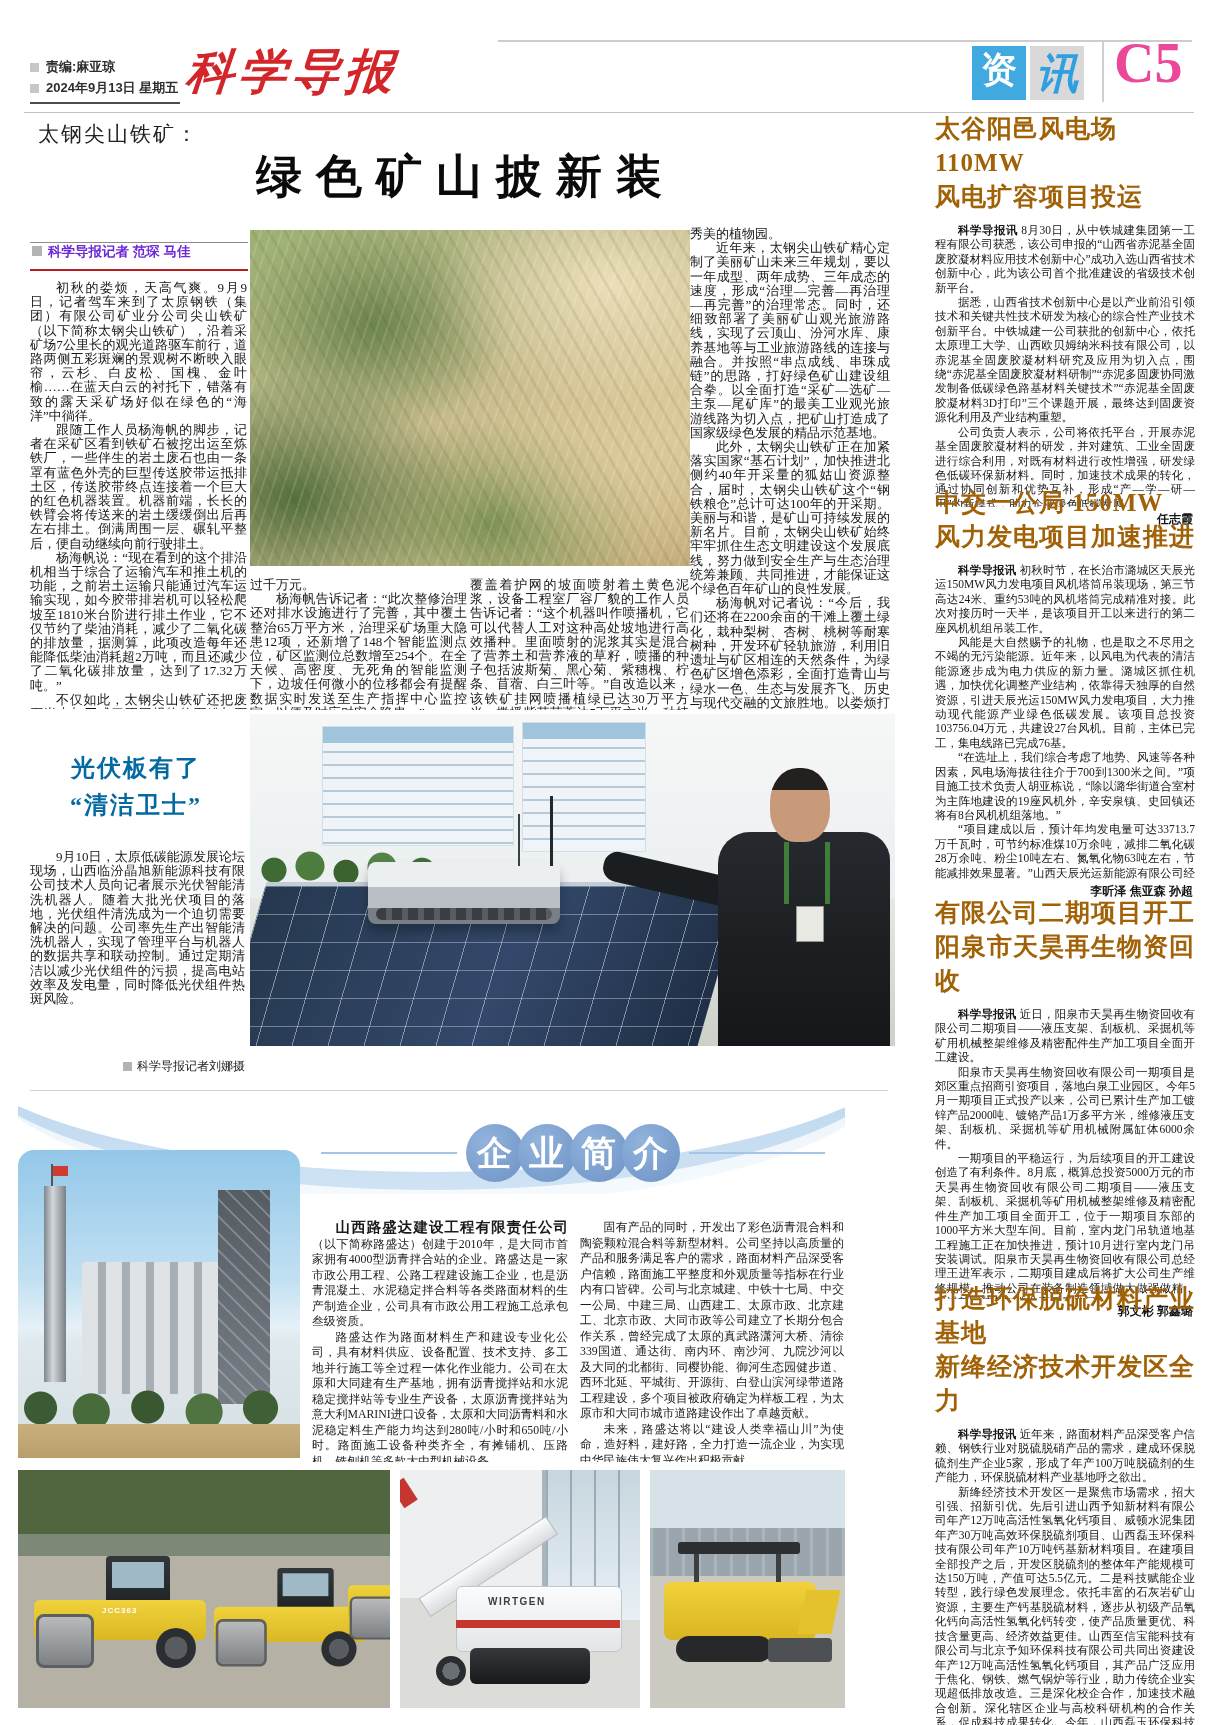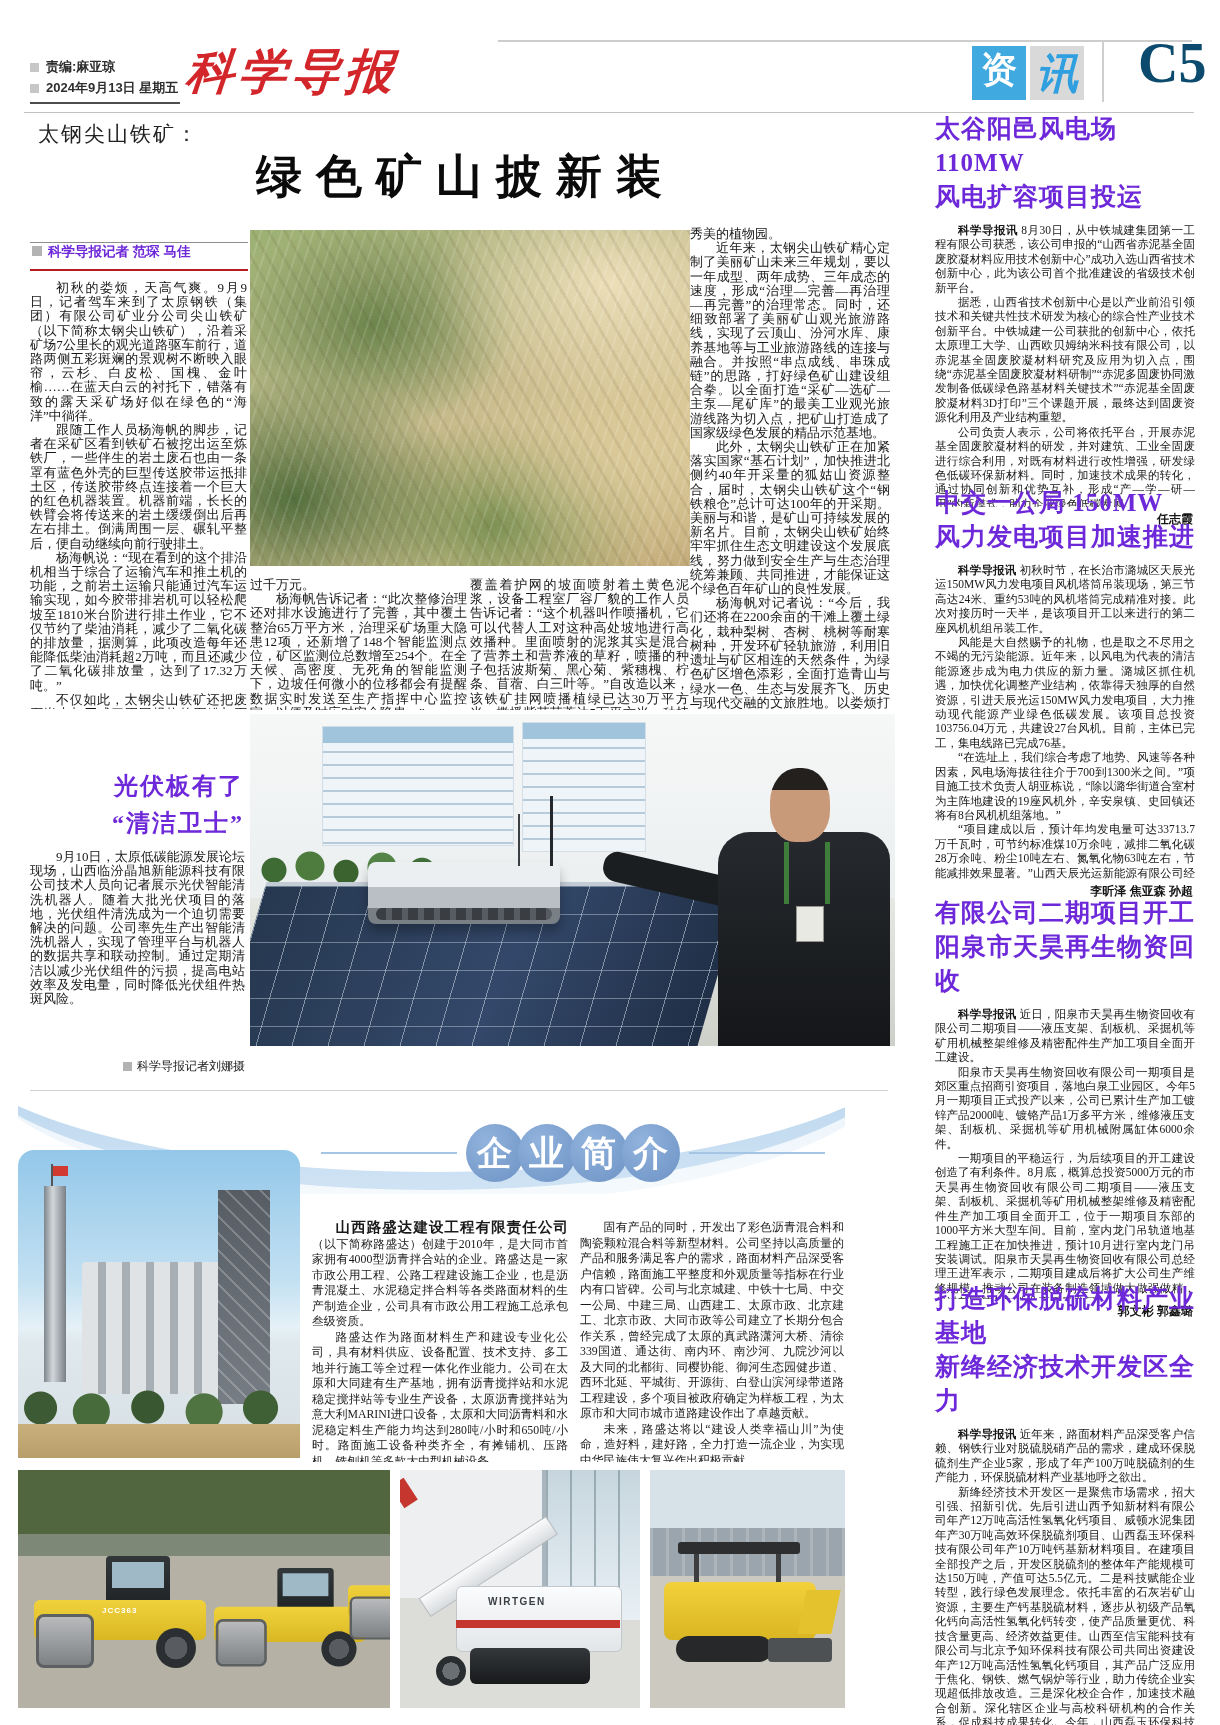--- a/index.html
+++ b/index.html
@@ -9,21 +9,21 @@
 
   
   #hdr-left{left:30px;top:56px;font:700 13px/21px "Liberation Sans","DejaVu Sans",sans-serif;color:#2e2e2e;white-space:nowrap}
   .sq{display:inline-block;width:9px;height:9px;background:#c7c7c7;margin-right:7px;vertical-align:middle}
   #hdr-underline{left:30px;top:102px;width:150px;height:2px;background:#4d4d4d}
   #masthead{left:186px;top:40px;font:700 italic 48px "Liberation Serif","DejaVu Serif",serif;color:#d3262b;letter-spacing:5px;transform:skewX(-5deg)}
   #topline{left:498px;top:40px;width:694px;height:2px;background:#cdcdcd}
   #zi{left:972px;top:46px;width:54px;height:54px;line-height:56px;text-align:center;background:#3fa9e0;color:#fff;font:700 36px "Liberation Sans","DejaVu Sans",sans-serif}
   #xun{left:1030px;top:46px;width:54px;height:54px;line-height:54px;text-align:center;background:#d9d9d9;color:#2f9fe0;font:700 italic 42px "Liberation Serif",serif}
   #hdr-v{left:1102px;top:42px;width:2px;height:60px;background:#cfcfcf}
-  #pageno{left:1138px;top:30px;font:700 56px/1.2 "Liberation Serif","DejaVu Serif",serif;color:#0c4a6e}
+  #pageno{left:1114px;top:30px;font:700 56px/1.2 "Liberation Serif","DejaVu Serif",serif;color:#ec4899}
   #hdr-rule{left:24px;top:112px;width:1170px;height:1px;background:#c2c2c2}
 
   
   #kicker{left:38px;top:120px;font:500 21px "Liberation Sans","DejaVu Sans",sans-serif;color:#222;letter-spacing:2px}
   #headline{left:30px;top:150px;width:858px;text-align:center;font:900 46px/1.15 "Liberation Sans","DejaVu Sans",sans-serif;
             color:#0a0a0a;letter-spacing:14px;text-indent:14px}
   #byline{left:30px;top:242px;width:218px;height:26px;line-height:26px;border-top:1px solid #8d8d8d;border-bottom:2px solid #b91c1c;
           font:700 13.5px "Liberation Sans","DejaVu Sans",sans-serif;color:#6d28d9;white-space:nowrap}
   #byline .sq{width:10px;height:10px;background:#b3b3b3;margin:0 6px 2px 2px}
 
@@ -40,21 +40,21 @@
     radial-gradient(ellipse 260px 170px at 82% 16%, #ecdfb9 0%, rgba(236,223,185,0) 70%),
     radial-gradient(ellipse 300px 210px at 96% 58%, #dcc99a 0%, rgba(220,201,154,0) 70%),
     radial-gradient(ellipse 240px 170px at 10% 80%, #54703e 0%, rgba(84,112,62,0) 72%),
     radial-gradient(ellipse 200px 150px at 28% 28%, #6d854d 0%, rgba(109,133,77,0) 70%),
     radial-gradient(ellipse 230px 150px at 55% 88%, #7d9254 0%, rgba(125,146,84,0) 70%),
     linear-gradient(150deg,#9cb173 0%,#b2b482 30%,#cabc8d 55%,#d7c795 76%,#c1a977 100%)}
   #mine .terr1{position:absolute;inset:0;background:repeating-linear-gradient(108deg,rgba(255,255,255,.15) 0 2px,rgba(0,0,0,0) 2px 10px);opacity:.8}
   #mine .terr2{position:absolute;inset:0;background:repeating-linear-gradient(60deg,rgba(90,70,40,.10) 0 3px,rgba(0,0,0,0) 3px 14px)}
 
   
-  #solar-title{left:28px;top:768px;width:216px;text-align:right;font:700 24px/37px "Liberation Serif","DejaVu Serif",serif;letter-spacing:2px;color:#6d28d9}
+  #solar-title{left:28px;top:750px;width:216px;text-align:center;font:700 24px/37px "Liberation Serif","DejaVu Serif",serif;letter-spacing:2px;color:#0369a1}
   #solar-body{left:30px;top:850px;width:215px;height:204px}
   #solar-credit{left:30px;top:1058px;width:215px;text-align:right;font:400 12px "Liberation Sans","DejaVu Sans",sans-serif;color:#222}
   #solar-credit .sq{width:9px;height:9px;background:#b3b3b3;margin-right:5px}
 
   
   #expo{left:250px;top:714px;width:645px;height:332px;overflow:hidden;background:linear-gradient(#f0f1ef 0%,#e6e8e4 55%,#cdcfc9 100%)}
   #expo .wall{left:0;top:0;width:100%;height:184px;background:linear-gradient(#f6f7f7,#ebeff0)}
   #expo .pnl{background:repeating-linear-gradient(180deg,#eef4f8 0 11px,#b7cad9 11px 13px);border:1px solid #d4dee6}
   #expo .pnl .ph-head{height:16px;background:#9fc4dc}
   #expo .pnl1{left:72px;top:12px;width:190px;height:118px}
@@ -77,21 +77,21 @@
   #expo .ant1{left:300px;top:82px;width:3px;height:70px;background:#24282c}
   #expo .ant2{left:268px;top:100px;width:2px;height:52px;background:#3a3f44}
   #expo .man-arm{left:352px;top:150px;width:136px;height:30px;background:#1b1e21;border-radius:14px;transform:rotate(13deg)}
   #expo .man-body{left:468px;top:118px;width:172px;height:214px;border-radius:32px 28px 0 0;background:linear-gradient(#26292d,#141619)}
   #expo .lanyard{left:534px;top:128px;width:36px;height:62px;border-left:5px solid #3f7d3a;border-right:5px solid #3f7d3a}
   #expo .badge-card{left:546px;top:192px;width:26px;height:34px;background:#e9e9e4;border:1px solid #94948c}
   #expo .man-head{left:520px;top:54px;width:60px;height:74px;border-radius:46% 46% 42% 42%;background:linear-gradient(#23201d 0 30%,#c99a79 30%)}
 
   
   .rart{position:absolute;left:935px;width:260px}
-  .rtitle{font:700 25px/34px "Liberation Serif","DejaVu Serif",serif;color:#6d28d9;letter-spacing:1px;margin:0 0 9px}
+  .rtitle{font:700 25px/34px "Liberation Serif","DejaVu Serif",serif;color:#a16207;letter-spacing:1px;margin:0 0 9px}
   .rbody{font-size:11.5px;line-height:14.4px;text-align:justify;overflow:hidden;color:#171717}
   .rbody p{margin:0;text-indent:2em}
   .lead{font-family:Liberation Sans, sans-serif;font-weight:700}
   .rauthor{text-align:right;font:700 12px "Liberation Sans","DejaVu Sans",sans-serif;margin-top:4px;padding-right:2px}
   #a1{top:112px}  #a1 .rbody{height:284px}
   #a2{top:486px}  #a2 .rbody{height:316px}
   #a3{top:896px}  #a3 .rbody{height:292px}
   #a4{top:1282px} #a4 .rbody{height:344px}
 
   

